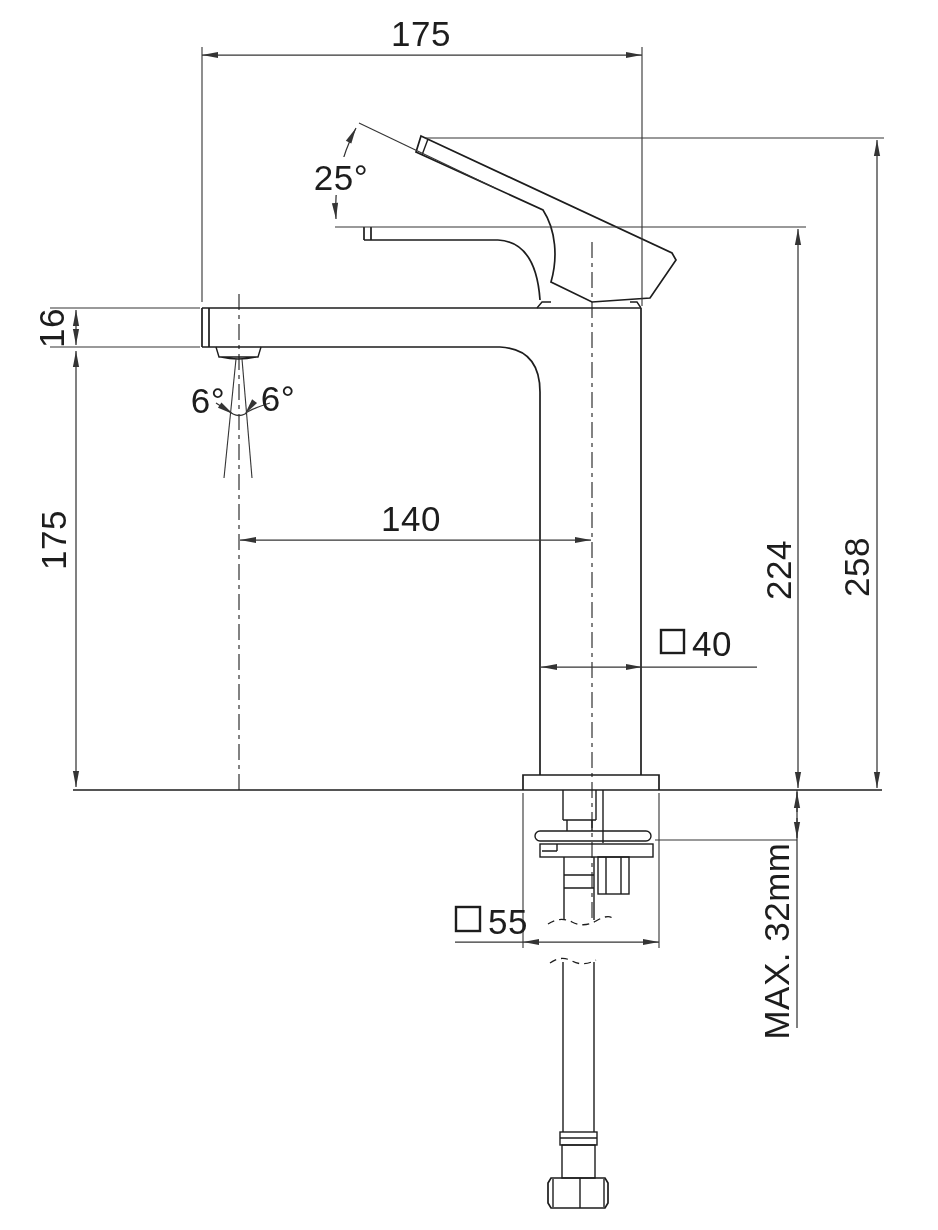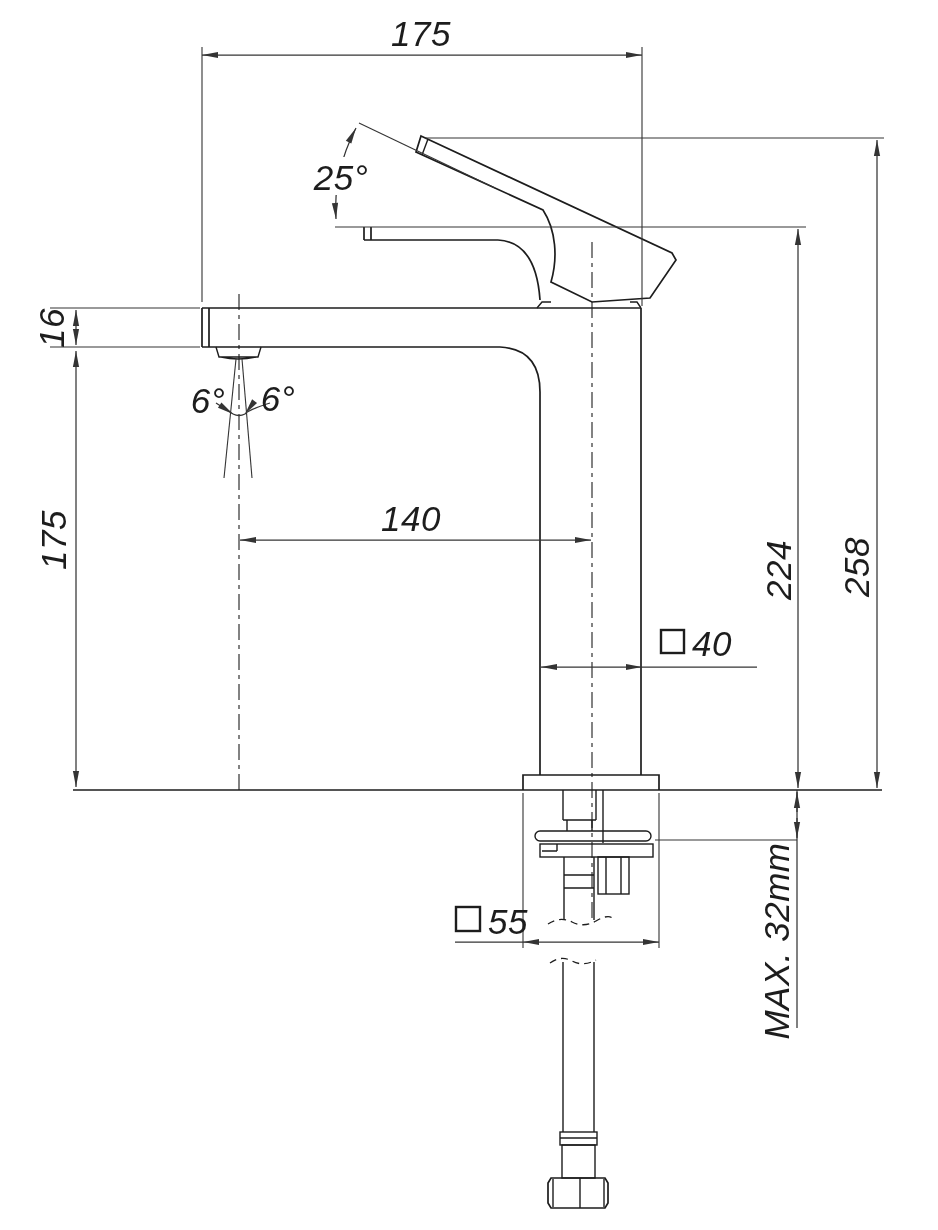--- a/index.html
+++ b/index.html
@@ -1,19 +1,19 @@
 <!DOCTYPE html>
 <html style="--line: #1d1d1d; --dimline: #343434; --bg: #ffffff;"><head>
 <meta charset="utf-8">
 <style>
   :root { --line:#1d1d1d; --dimline:#343434; --bg:#ffffff; }
   html,body { margin:0; padding:0; background:var(--bg); }
   .page {
     position:relative; width:938px; height:1230px; background:var(--bg);
-    font-family:"Liberation Sans", sans-serif; overflow:hidden;font-style:italic;
+    font-family:"Liberation Sans", sans-serif; overflow:hidden;
   }
   svg { display:block; }
   .ol   { fill:none; stroke:var(--line); stroke-width:1.7; stroke-linejoin:miter; }
   .ol2  { fill:none; stroke:var(--line); stroke-width:1.4; }
   .dim  { fill:none; stroke:var(--dimline); stroke-width:1.25; }
   .ext  { fill:none; stroke:var(--dimline); stroke-width:1.1; }
   .cl   { fill:none; stroke:var(--line); stroke-width:1.1; stroke-dasharray:16 5 4 5; }
   .brk  { fill:none; stroke:var(--line); stroke-width:1.3; stroke-dasharray:7 5; }
   .sq   { fill:none; stroke:var(--line); stroke-width:2.4; }
   text  { fill:var(--line); font-family:"Liberation Sans", sans-serif; font-size:35px; letter-spacing:0.5px; }

